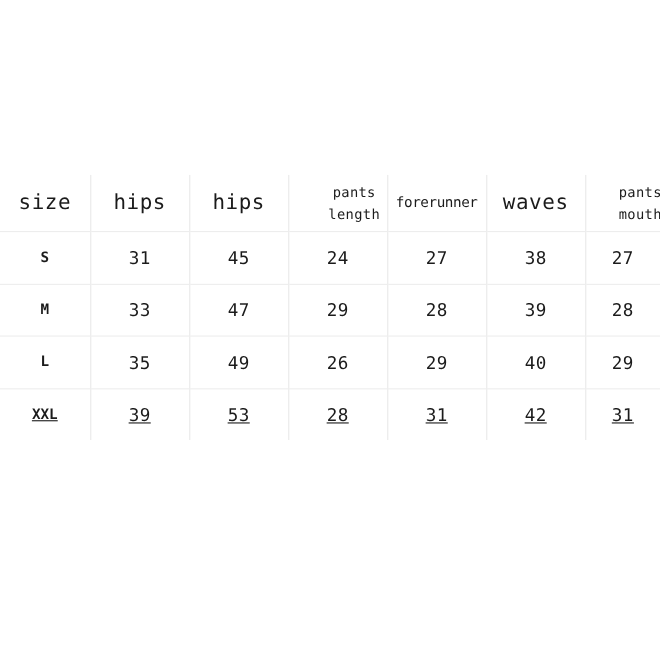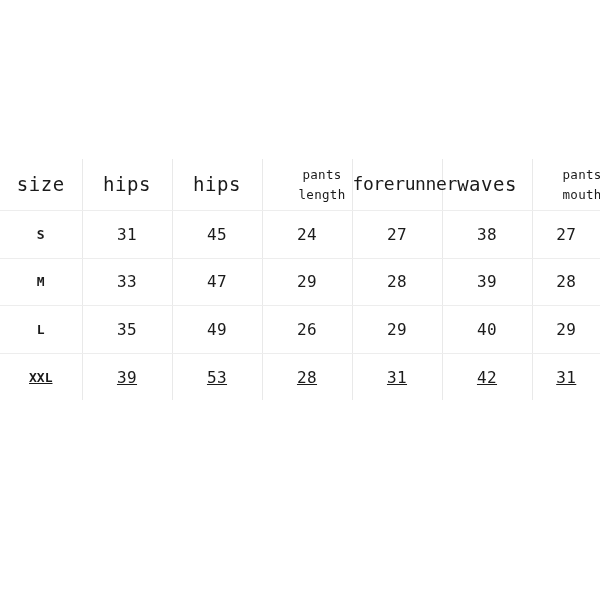--- a/index.html
+++ b/index.html
@@ -73,21 +73,21 @@
     font-size: 12.5px;
     letter-spacing: 0.3px;
     line-height: 1.55;
     padding-left: 30px;
   }
   table.size-chart thead th.small .hline {
     display: block;
   }
 
   table.size-chart thead th.tight {
-    font-size: 18px;
+    font-size: 13px;
     letter-spacing: -0.4px;
   }
 
   
   table.size-chart tbody td {
     height: 46.6px;
     font-size: 16px;
     letter-spacing: 0.4px;
   }
 

